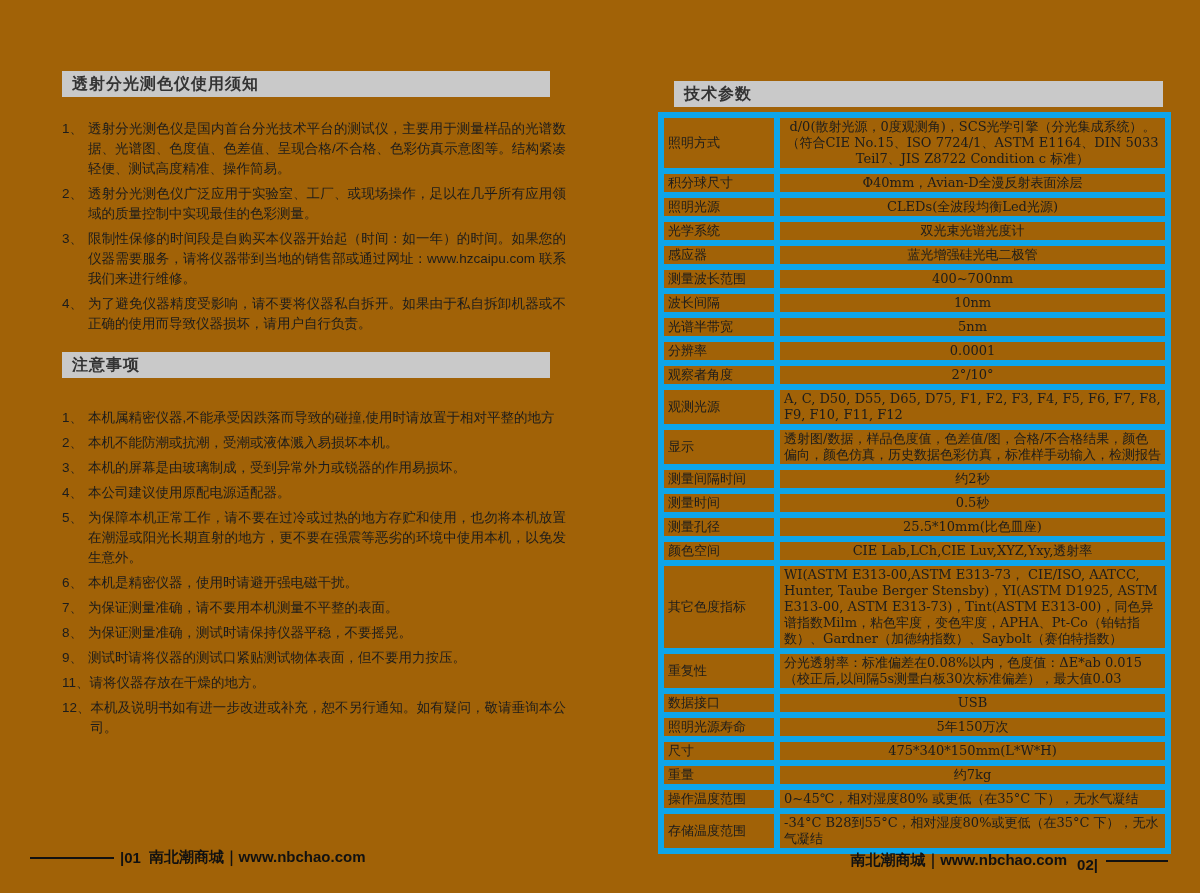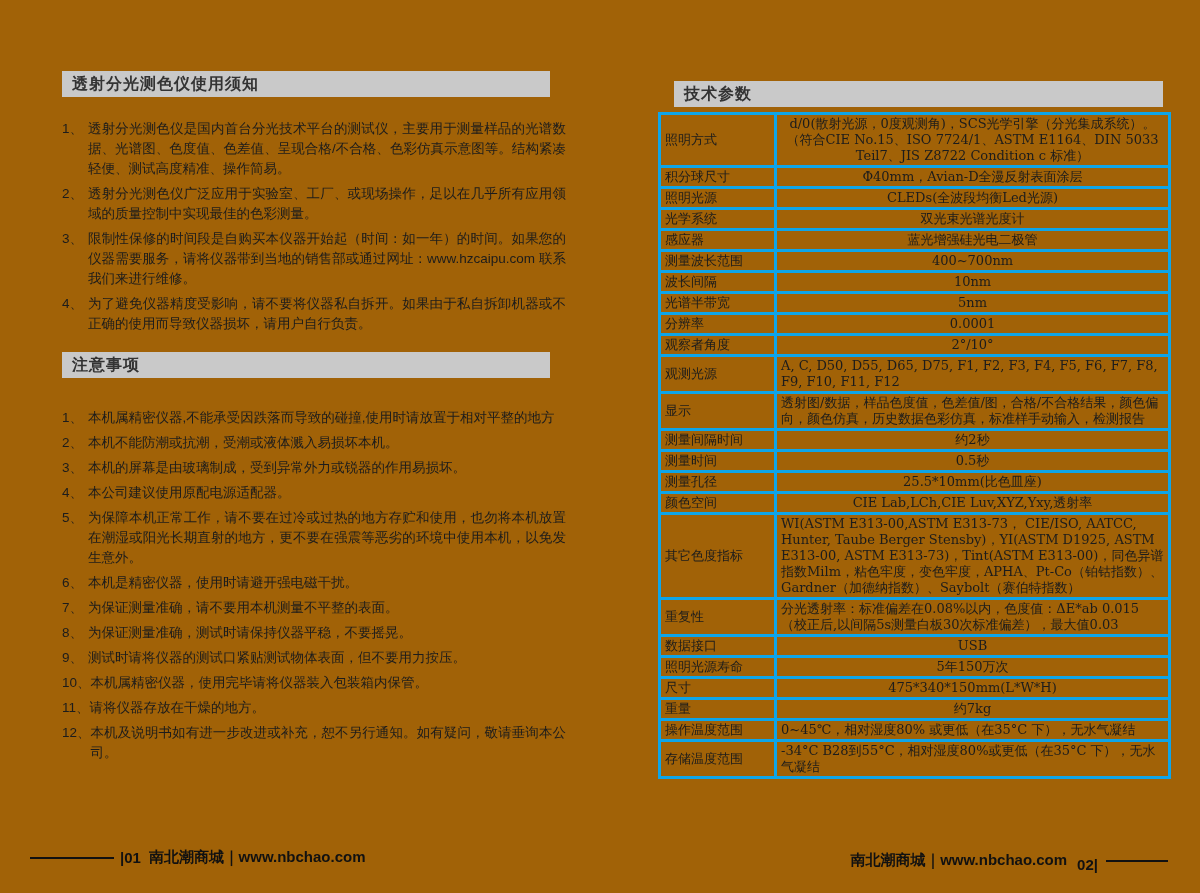--- a/index.html
+++ b/index.html
@@ -31,21 +31,21 @@
   .notes-bar { margin-top: 18px; }
   .notes-list { margin-top: 30px; }
   .item { display: flex; font-size: 13.5px; line-height: 20px; margin-bottom: 5px; }
   .item .num { flex: 0 0 26px; }
   .item .txt { flex: 1; text-align: justify; }
   
   .right-col { position: absolute; left: 632px; top: 81px; width: 513px; padding-left: 26px; }
   .right-col .section-bar { width: 489px; margin-left: 16px; margin-bottom: 5px; }
   .spec-table { border-collapse: collapse; width: 513px; font-size: 13px; table-layout: fixed; }
   .spec-table td {
-    border: 3px solid #0ea5e9;
+    border: 6px solid #0ea5e9;
     padding: 1px 4px;
     vertical-align: middle;
     word-break: break-word;
   }
   td.lbl { width: 116px; font-size: 13px; line-height: 16px; }
   td.val {
     text-align: center;
     font-family: "DejaVu Serif", "Liberation Serif", serif;
     line-height: 16px;
   }
@@ -128,24 +128,20 @@
   </li>
         <li class="item">
     <span class="num">8、</span>
     <span class="txt">为保证测量准确，测试时请保持仪器平稳，不要摇晃。</span>
   </li>
         <li class="item">
     <span class="num">9、</span>
     <span class="txt">测试时请将仪器的测试口紧贴测试物体表面，但不要用力按压。</span>
   </li>
         <li class="item">
-    <span class="num">10、</span>
-    <span class="txt">本机属精密仪器，使用完毕请将仪器装入包装箱内保管。</span>
-  </li>
-        <li class="item">
     <span class="num">11、</span>
     <span class="txt">请将仪器存放在干燥的地方。</span>
   </li>
         <li class="item">
     <span class="num">12、</span>
     <span class="txt">本机及说明书如有进一步改进或补充，恕不另行通知。如有疑问，敬请垂询本公司。</span>
   </li>
       </ol>
   </div>
 

